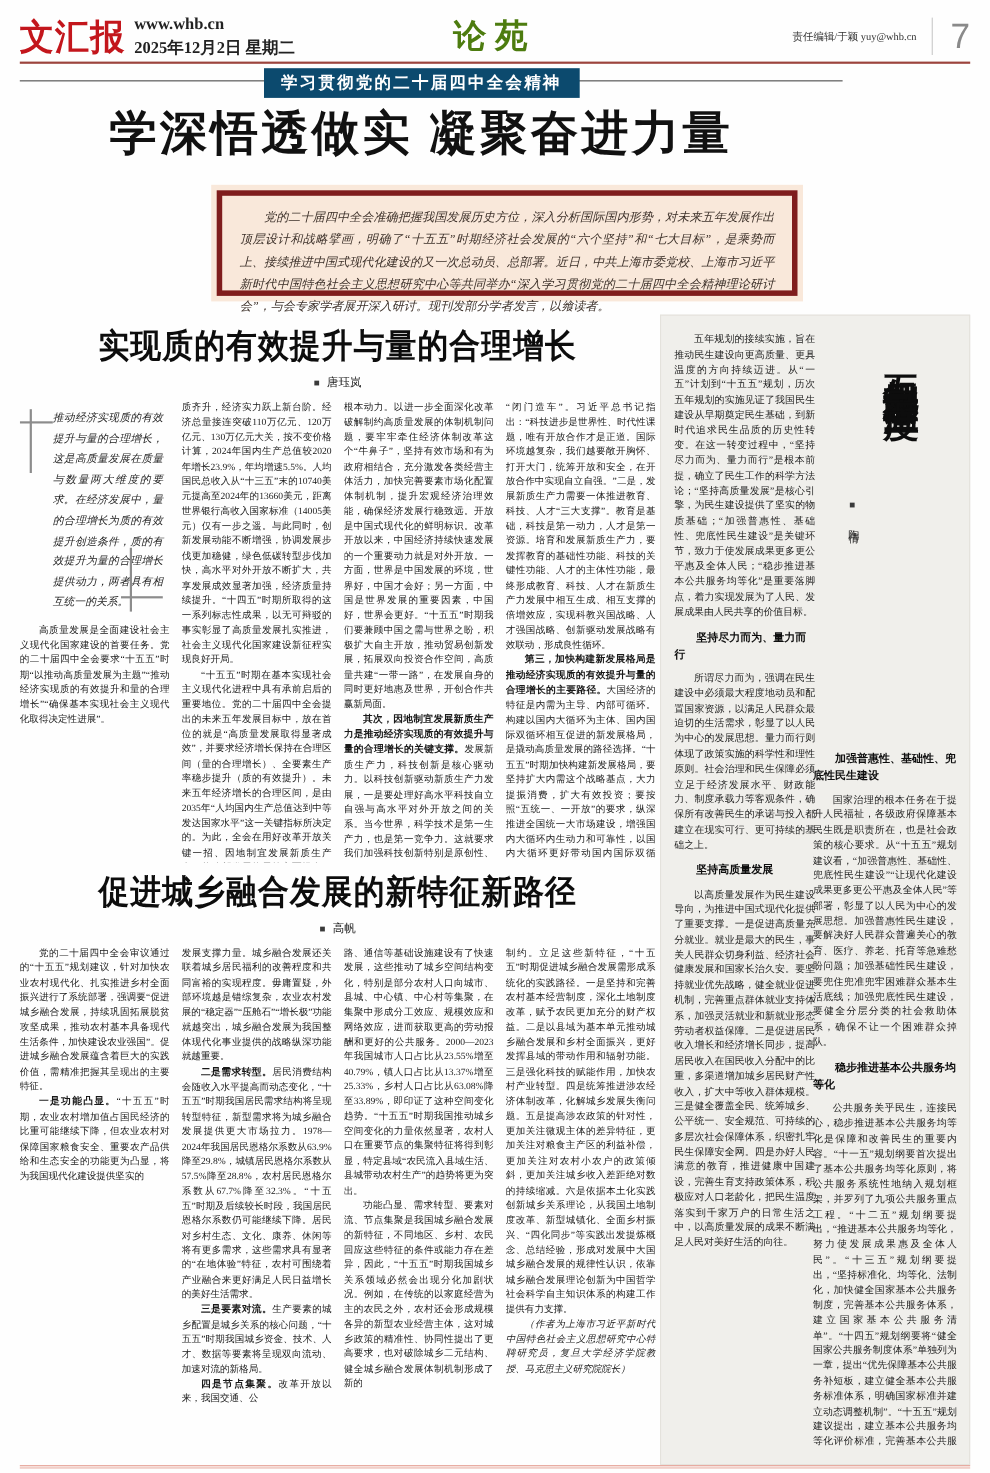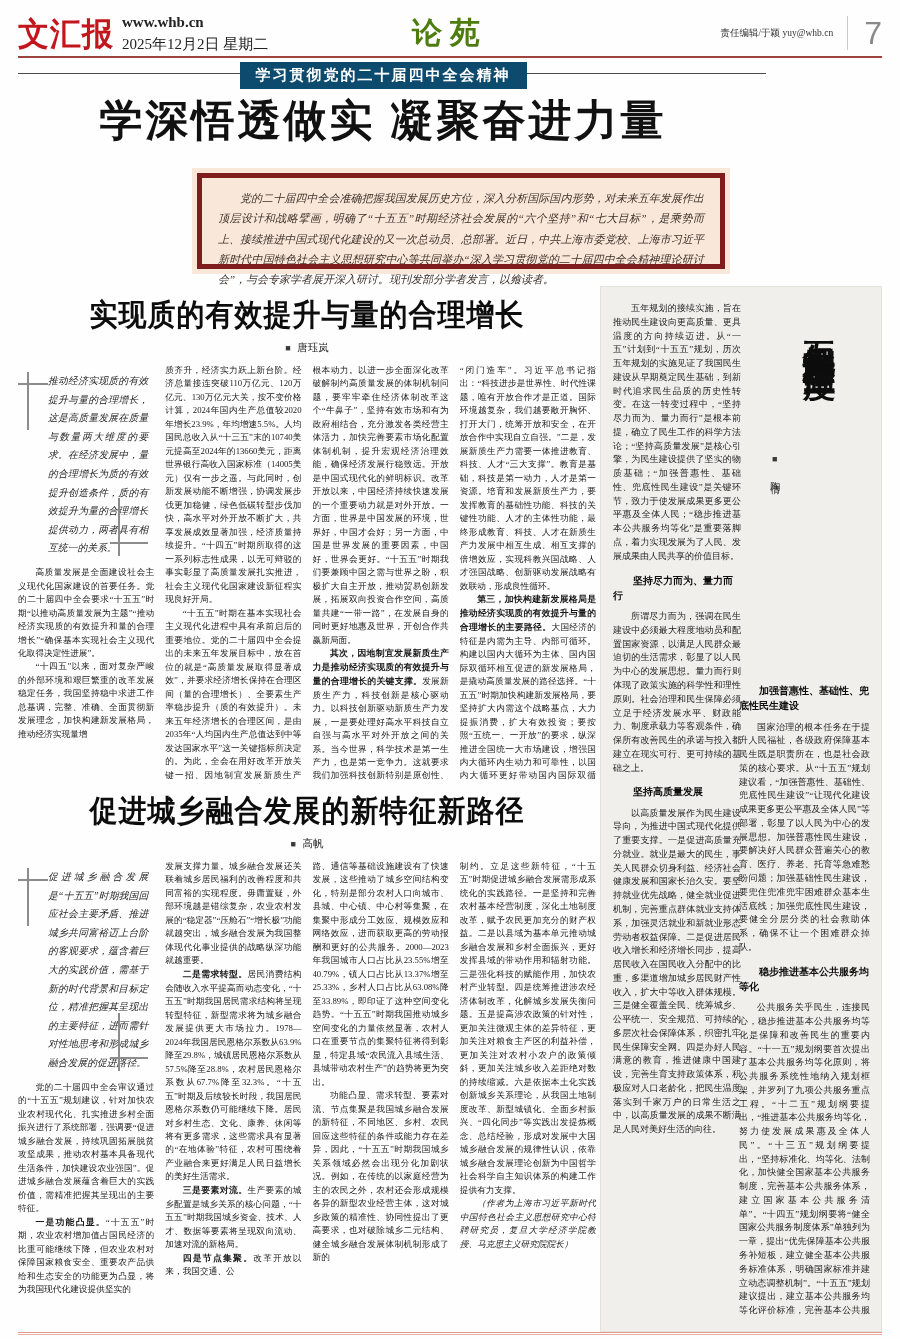--- a/index.html
+++ b/index.html
@@ -3,21 +3,21 @@
 <meta charset="utf-8">
 <style>
   *{margin:0;padding:0;box-sizing:border-box}
   html,body{width:900px;height:1339px;background:#fefefe;overflow:hidden}
   body{position:relative;font-family:"Liberation Serif",serif;color:#1c1c1c}
 
   
   .hdr{position:absolute;left:18px;right:18px;top:10px;height:48px;border-bottom:2px solid #9c443d;display:flex;align-items:center}
   .logo{font-size:31px;font-weight:bold;color:#c3161c;letter-spacing:1px;line-height:1;transform:scaleY(1.05)}
   .hdr-meta{margin-left:8px;font-size:15px;line-height:1.5;color:#222;font-weight:bold}
-  .hdr-meta .d{font-weight:normal}
+  .hdr-meta .d{font-weight:bold}
   .section{position:absolute;left:0;right:0;text-align:center;font-size:30px;letter-spacing:8px;color:#4d7c0f;font-weight:bold}
   .hdr-right{margin-left:auto;display:flex;align-items:center;z-index:2;background:transparent}
   .editor{font-size:9.5px;color:#333;margin-right:14px}
   .pageno{border-left:1px solid #c9c9c9;padding-left:16px;font-family:"Liberation Sans",sans-serif;font-size:32px;color:#8a8a8a;line-height:34px}
 
   
   .banner-line{position:absolute;top:73px;left:18px;width:748px;border-top:1px solid #4a4a4a}
   .banner{position:absolute;top:62px;left:0;width:766px;text-align:center}
   .banner span{display:inline-block;background:#0c4a6e;color:#fff;font-family:"Liberation Sans",sans-serif;font-weight:bold;font-size:15px;letter-spacing:2px;padding:4px 16px}
   .headline{position:absolute;top:92px;left:0;width:766px;text-align:center;font-family:"Liberation Sans",sans-serif;font-weight:bold;font-size:43px;letter-spacing:3px;color:#111}
@@ -104,21 +104,20 @@
   <div class="cols">
     <div class="col">
         <div class="pullquote">
           <span class="pq pq-tl-v"></span>
           <span class="pq pq-tl-h"></span>
           <span class="pq pq-br-v"></span>
           <span class="pq pq-br-h"></span>
           <div class="pq-text">推动经济实现质的有效提升与量的合理增长，这是高质量发展在质量与数量两大维度的要求。在经济发展中，量的合理增长为质的有效提升创造条件，质的有效提升为量的合理增长提供动力，两者具有相互统一的关系。</div>
         </div>
         <p class="para">高质量发展是全面建设社会主义现代化国家建设的首要任务。党的二十届四中全会要求“十五五”时期“以推动高质量发展为主题”“推动经济实现质的有效提升和量的合理增长”“确保基本实现社会主义现代化取得决定性进展”。</p>
-        <p class="para">“十四五”以来，面对复杂严峻的外部环境和艰巨繁重的改革发展稳定任务，我国坚持稳中求进工作总基调，完整、准确、全面贯彻新发展理念，加快构建新发展格局，推动经济实现量增</p>
       </div>
     <div class="col">
         <p class="para noind">质齐升，经济实力跃上新台阶。经济总量接连突破110万亿元、120万亿元、130万亿元大关，按不变价格计算，2024年国内生产总值较2020年增长23.9%，年均增速5.5%。人均国民总收入从“十三五”末的10740美元提高至2024年的13660美元，距离世界银行高收入国家标准（14005美元）仅有一步之遥。与此同时，创新发展动能不断增强，协调发展步伐更加稳健，绿色低碳转型步伐加快，高水平对外开放不断扩大，共享发展成效显著加强，经济质量持续提升。“十四五”时期所取得的这一系列标志性成果，以无可辩驳的事实彰显了高质量发展扎实推进，社会主义现代化国家建设新征程实现良好开局。</p>
         <p class="para">“十五五”时期在基本实现社会主义现代化进程中具有承前启后的重要地位。党的二十届四中全会提出的未来五年发展目标中，放在首位的就是“高质量发展取得显著成效”，并要求经济增长保持在合理区间（量的合理增长）、全要素生产率稳步提升（质的有效提升）。未来五年经济增长的合理区间，是由2035年“人均国内生产总值达到中等发达国家水平”这一关键指标所决定的。为此，全会在用好改革开放关键一招、因地制宜发展新质生产力、构建新发展格局等方面提出了重要举措。</p>
       </div>
     <div class="col">
         <p class="para noind">根本动力。以进一步全面深化改革破解制约高质量发展的体制机制问题，要牢牢牵住经济体制改革这个“牛鼻子”，坚持有效市场和有为政府相结合，充分激发各类经营主体活力，加快完善要素市场化配置体制机制，提升宏观经济治理效能，确保经济发展行稳致远。开放是中国式现代化的鲜明标识。改革开放以来，中国经济持续快速发展的一个重要动力就是对外开放。一方面，世界是中国发展的环境，世界好，中国才会好；另一方面，中国是世界发展的重要因素，中国好，世界会更好。“十五五”时期我们要兼顾中国之需与世界之盼，积极扩大自主开放，推动贸易创新发展，拓展双向投资合作空间，高质量共建“一带一路”，在发展自身的同时更好地惠及世界，开创合作共赢新局面。</p>
         <p class="para"><b>其次，因地制宜发展新质生产力是推动经济实现质的有效提升与量的合理增长的关键支撑。</b>发展新质生产力，科技创新是核心驱动力。以科技创新驱动新质生产力发展，一是要处理好高水平科技自立自强与高水平对外开放之间的关系。当今世界，科学技术是第一生产力，也是第一竞争力。这就要求我们加强科技创新特别是原创性、颠覆性科技创新，加快实现高水平科技自立自强，强化国家战略科技力量，打好关键核心技术攻坚战，力争尽早成为世界主要科学中心和创新高地，持续培育发展新质生产力的新动能。同时要看到，科技自立自强并非</p>
       </div>
     <div class="col">
@@ -129,27 +128,20 @@
 </div>
 
 <div class="article a2">
   <div class="atitle">促进城乡融合发展的新特征新路径</div>
   <div class="abyline">
     <span class="sq">■</span>
     <span>高帆</span>
   </div>
   <div class="cols">
     <div class="col">
-        <div class="pullquote">
-          <span class="pq pq-tl-v"></span>
-          <span class="pq pq-tl-h"></span>
-          <span class="pq pq-br-v"></span>
-          <span class="pq pq-br-h"></span>
-          <div class="pq-text">促进城乡融合发展是“十五五”时期我国回应社会主要矛盾、推进城乡共同富裕迈上台阶的客观要求，蕴含着巨大的实践价值，需基于新的时代背景和目标定位，精准把握其呈现出的主要特征，进而需针对性地思考和形成城乡融合发展的促进路径。</div>
-        </div>
         <p class="para">党的二十届四中全会审议通过的“十五五”规划建议，针对加快农业农村现代化、扎实推进乡村全面振兴进行了系统部署，强调要“促进城乡融合发展，持续巩固拓展脱贫攻坚成果，推动农村基本具备现代生活条件，加快建设农业强国”。促进城乡融合发展蕴含着巨大的实践价值，需精准把握其呈现出的主要特征。</p>
         <p class="para"><b>一是功能凸显。</b>“十五五”时期，农业农村增加值占国民经济的比重可能继续下降，但农业农村对保障国家粮食安全、重要农产品供给和生态安全的功能更为凸显，将为我国现代化建设提供坚实的</p>
       </div>
     <div class="col">
         <p class="para noind">发展支撑力量。城乡融合发展还关联着城乡居民福利的改善程度和共同富裕的实现程度。毋庸置疑，外部环境越是错综复杂，农业农村发展的“稳定器”“压舱石”“增长极”功能就越突出，城乡融合发展为我国整体现代化事业提供的战略纵深功能就越重要。</p>
         <p class="para"><b>二是需求转型。</b>居民消费结构会随收入水平提高而动态变化，“十五五”时期我国居民需求结构将呈现转型特征，新型需求将为城乡融合发展提供更大市场拉力。1978—2024年我国居民恩格尔系数从63.9%降至29.8%，城镇居民恩格尔系数从57.5%降至28.8%，农村居民恩格尔系数从67.7%降至32.3%。“十五五”时期及后续较长时段，我国居民恩格尔系数仍可能继续下降。居民对乡村生态、文化、康养、休闲等将有更多需求，这些需求具有显著的“在地体验”特征，农村可围绕着产业融合来更好满足人民日益增长的美好生活需求。</p>
         <p class="para"><b>三是要素对流。</b>生产要素的城乡配置是城乡关系的核心问题，“十五五”时期我国城乡资金、技术、人才、数据等要素将呈现双向流动、加速对流的新格局。</p>
         <p class="para"><b>四是节点集聚。</b>改革开放以来，我国交通、公</p>
       </div>
     <div class="col">

